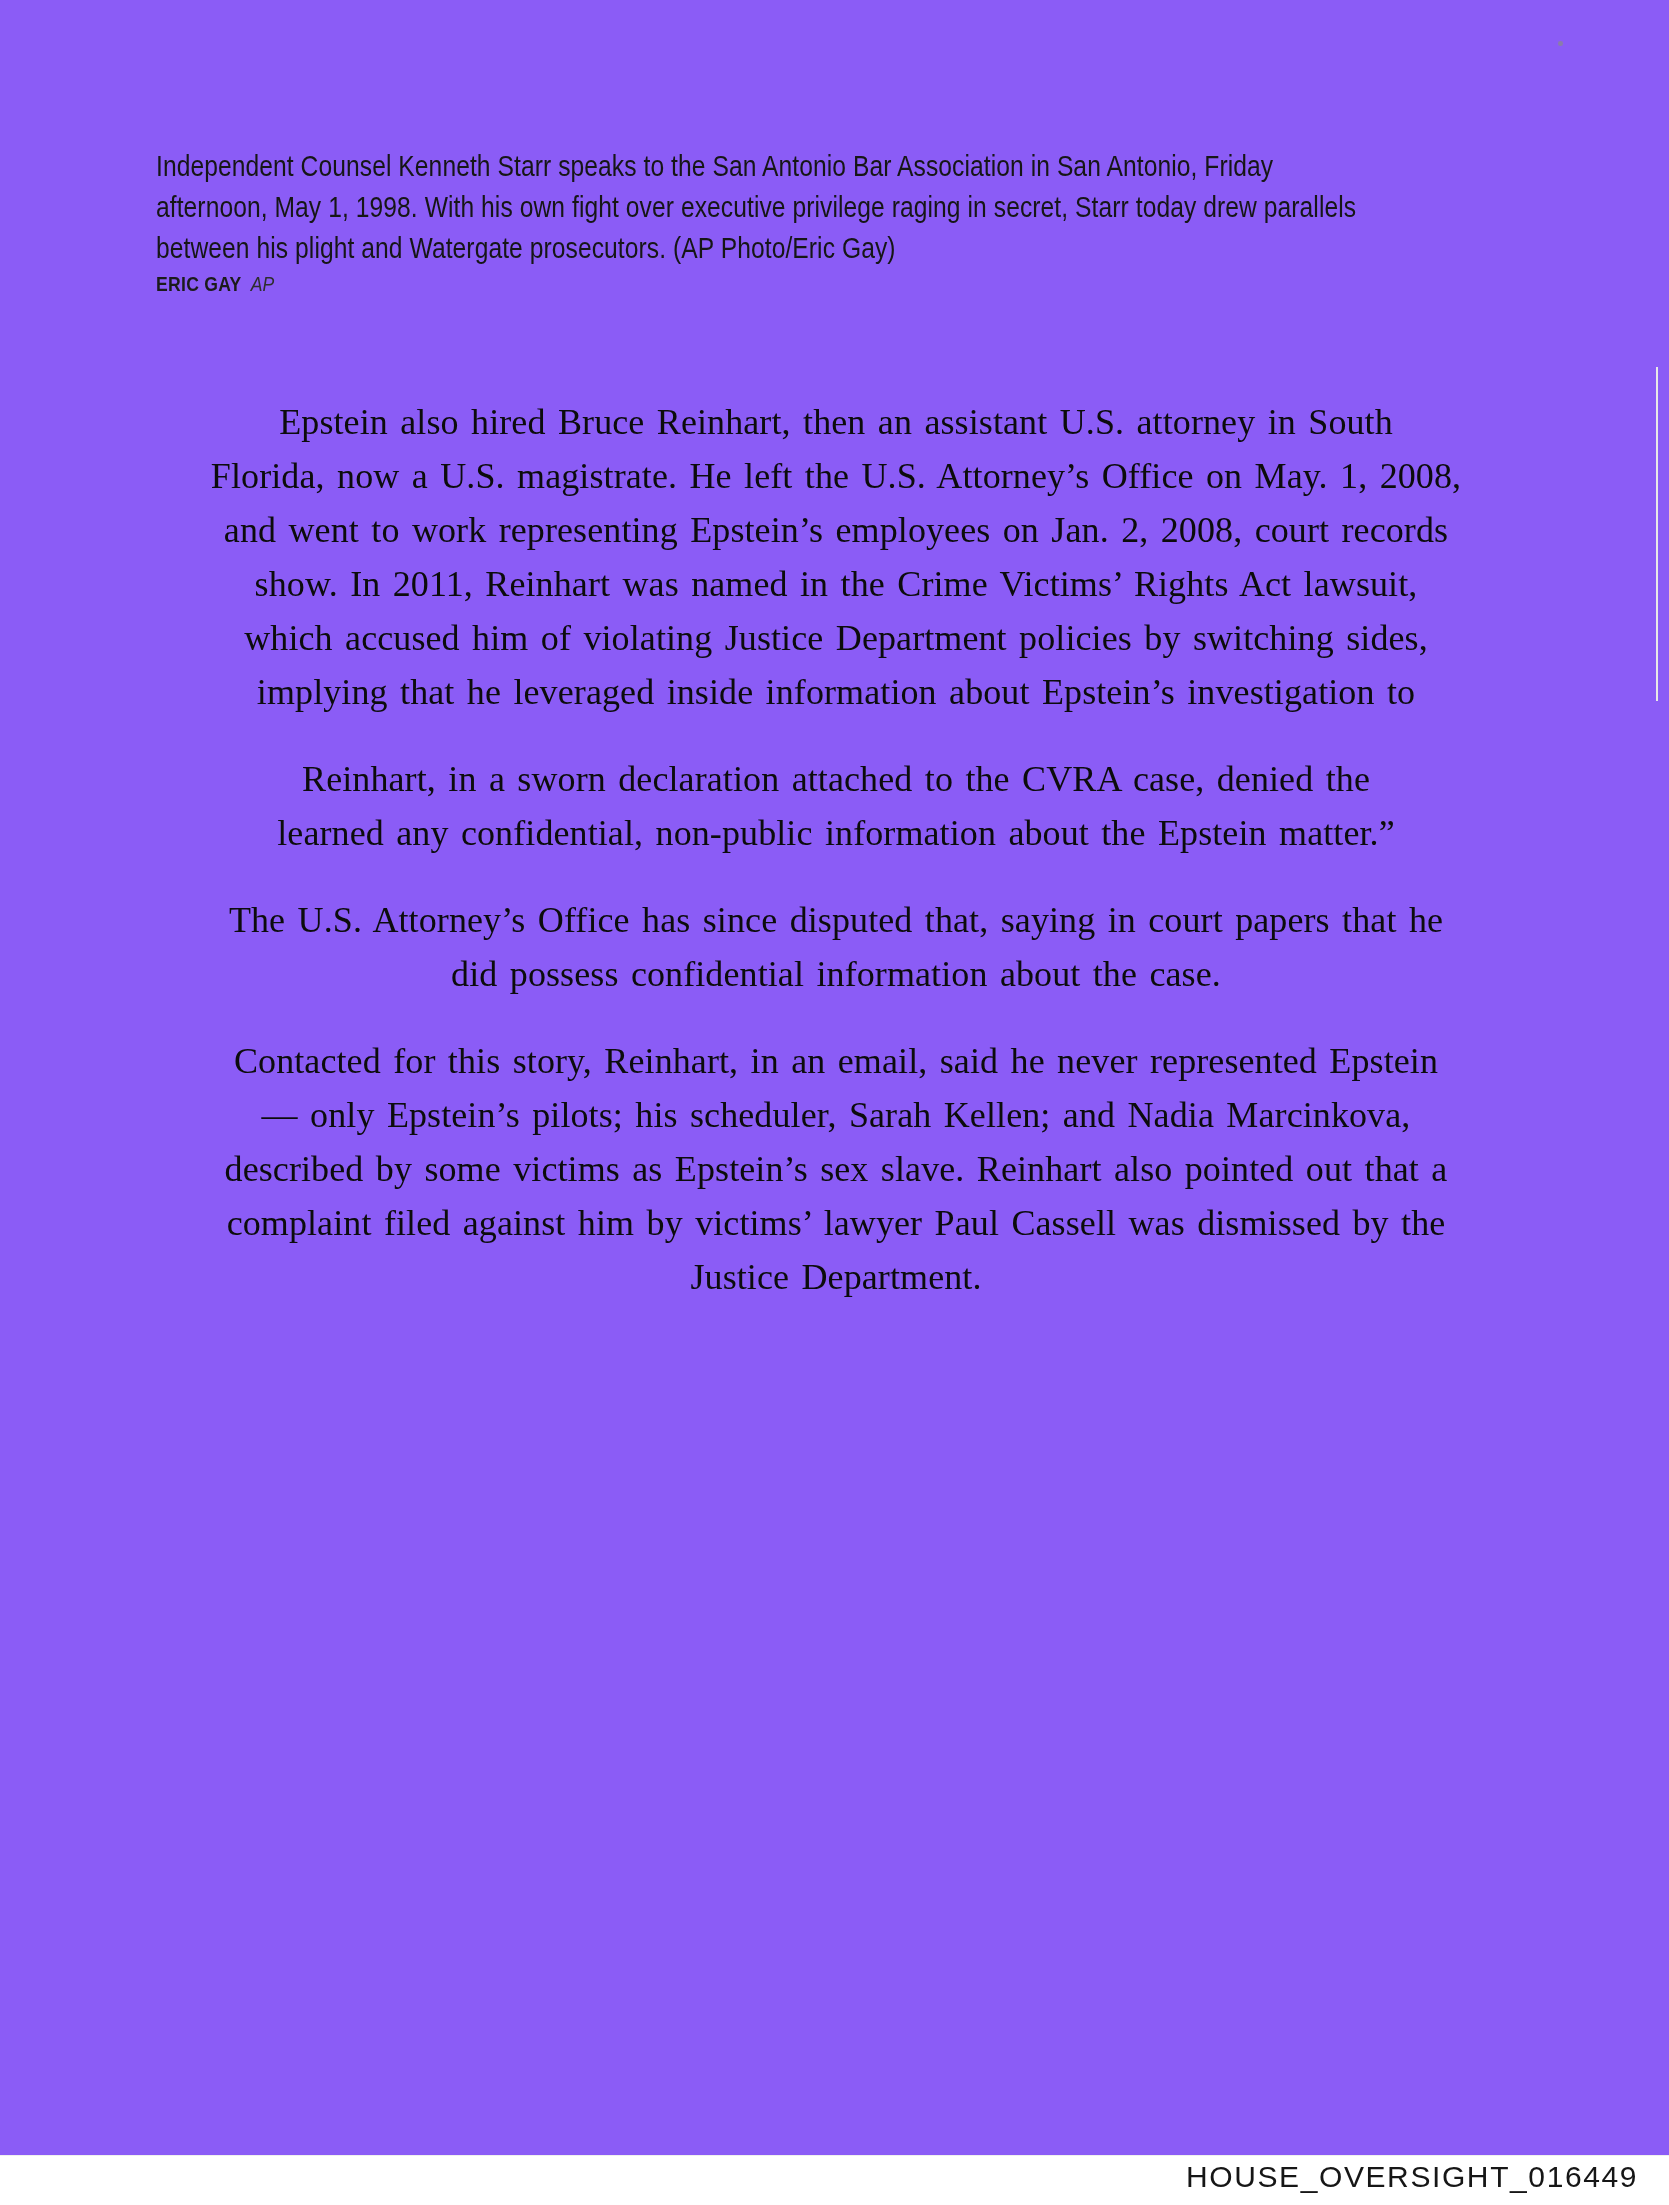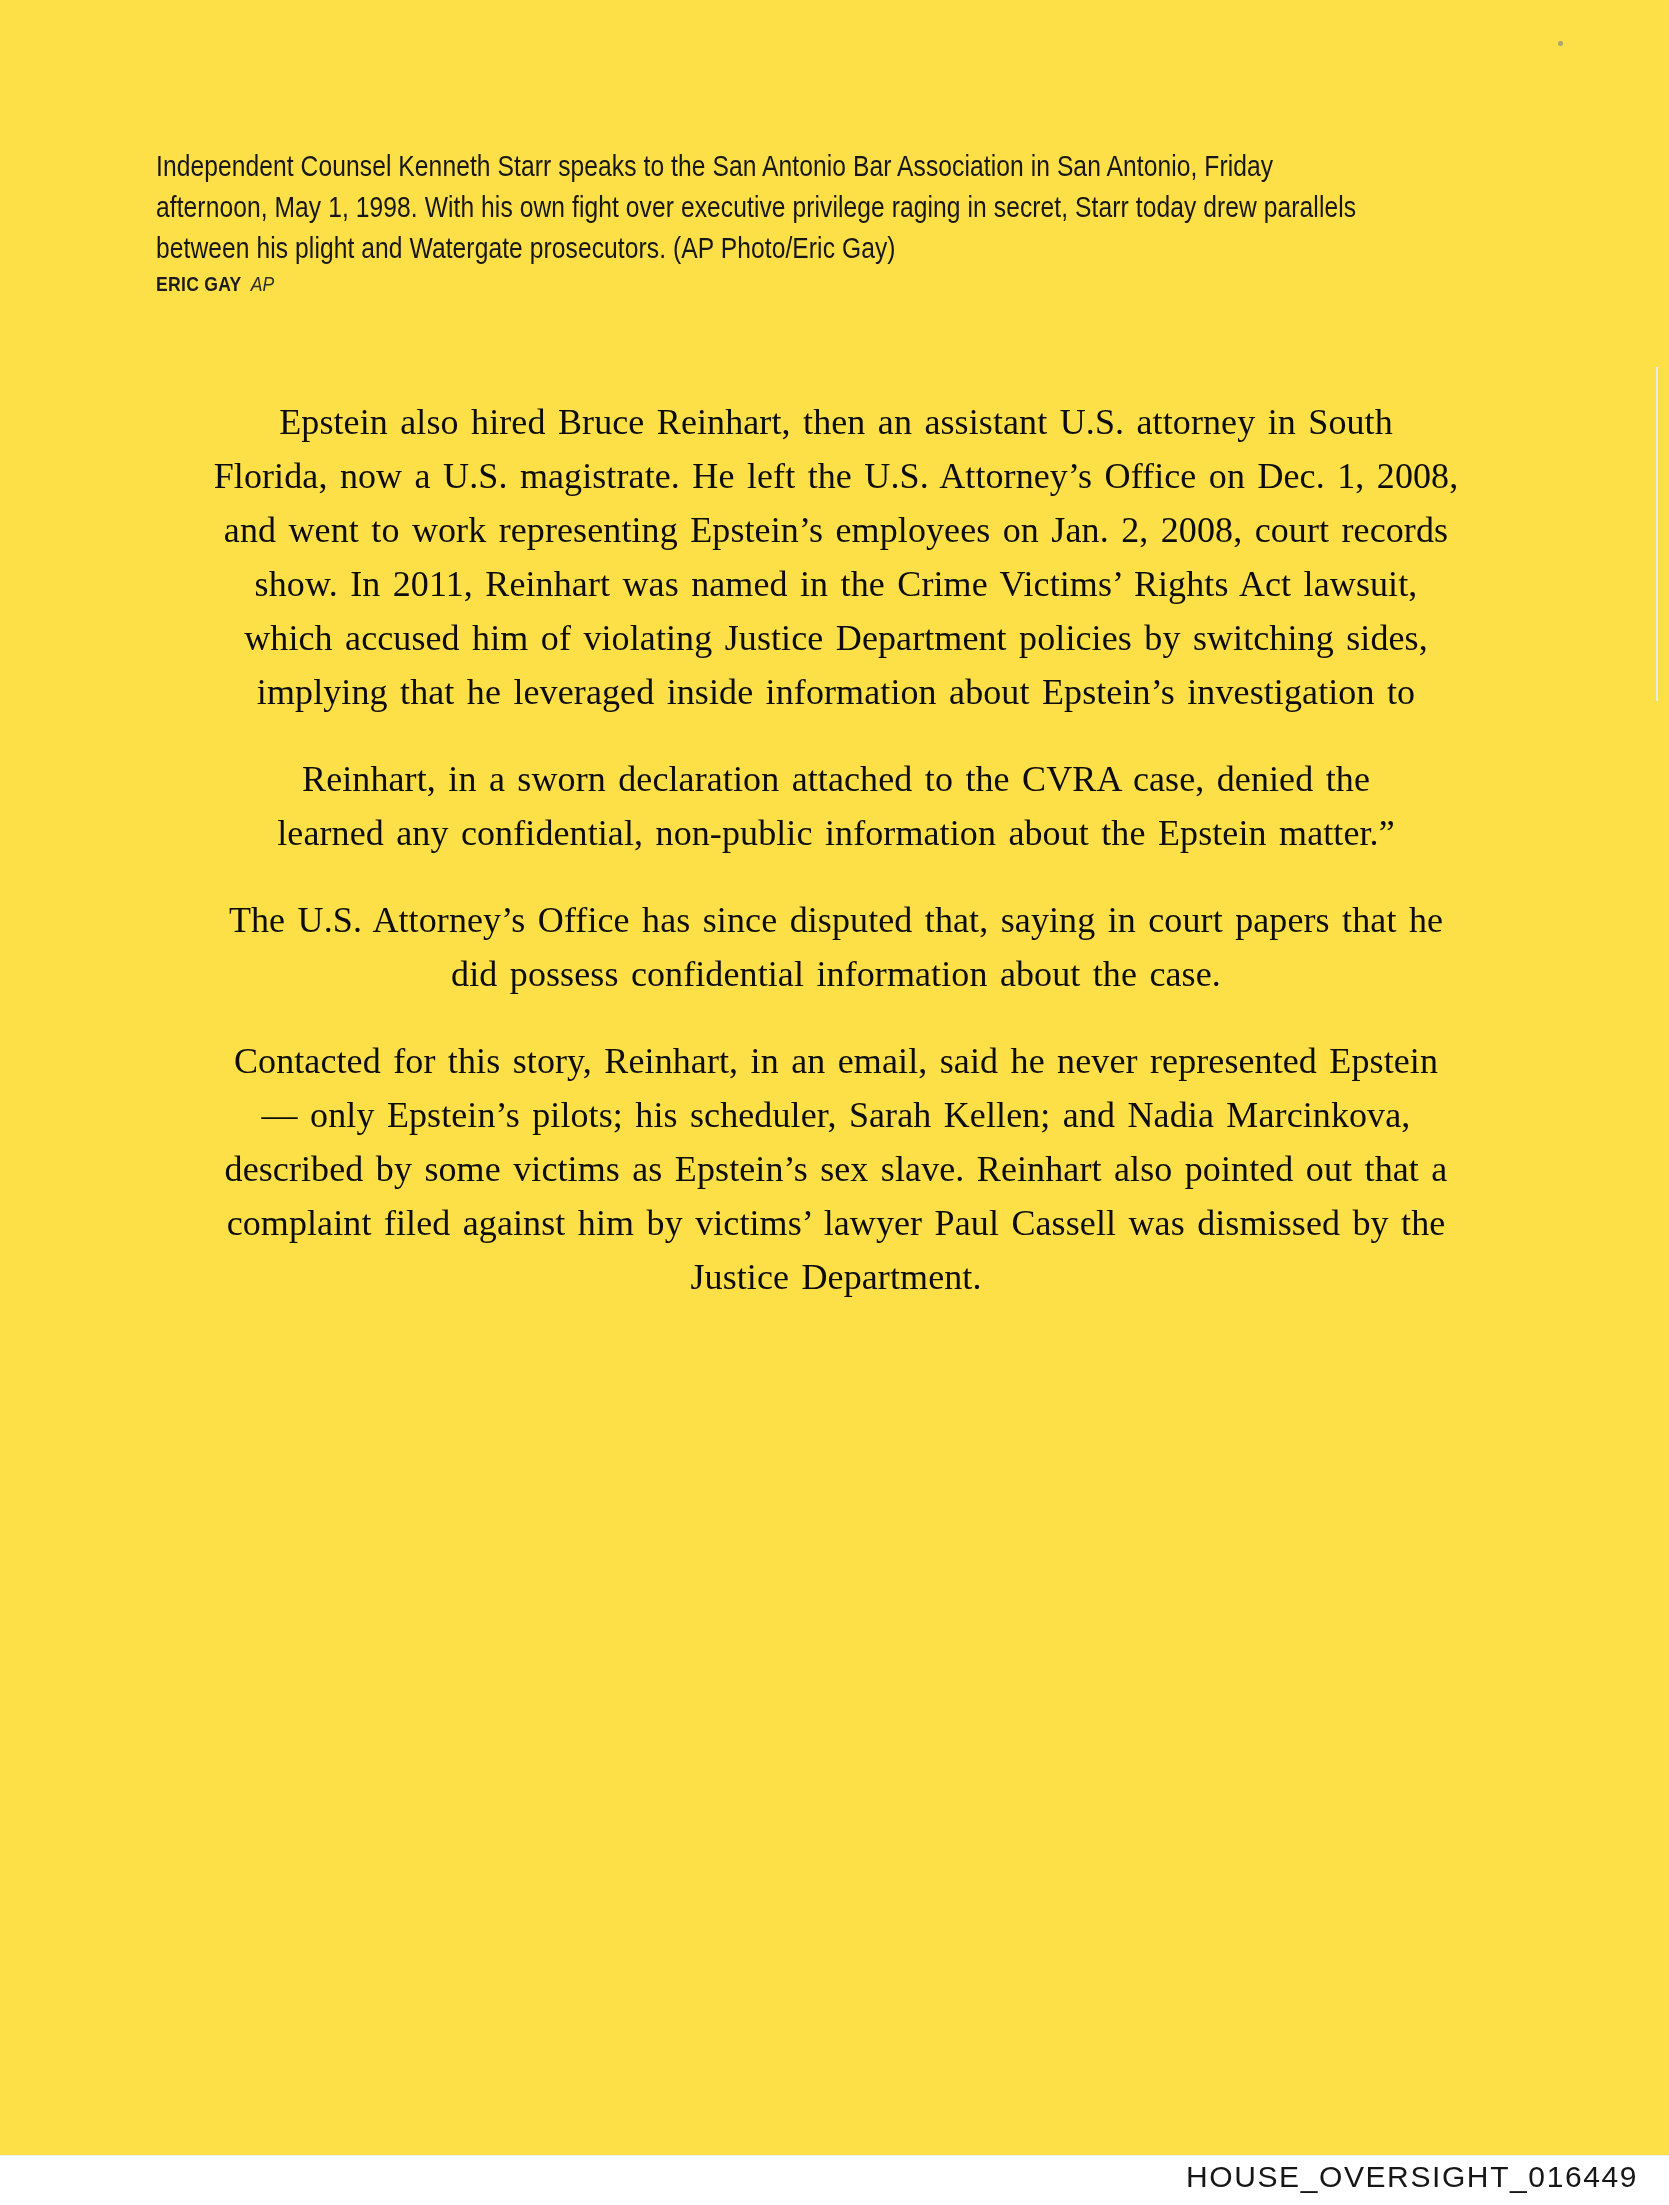--- a/index.html
+++ b/index.html
@@ -4,21 +4,21 @@
 <style>
   html, body {
     margin: 0;
     padding: 0;
     background: #e9e9e9;
   }
   .page {
     position: relative;
     width: 1669px;
     height: 2205px;
-    background: #fde047;
+    background: #8b5cf6;
     overflow: hidden;
     font-family: "Liberation Sans", sans-serif;
   }
 
   
   .caption {
     position: absolute;
     left: 156px;
     top: 145px;
   }
@@ -136,21 +136,21 @@
     <div class="caption-line">between his plight and Watergate prosecutors. (AP Photo/Eric Gay)</div>
     <div class="credit-line">
       <span class="credit-name">ERIC GAY</span><span class="credit-agency">AP</span>
     </div>
   </div>
 
   <div class="article">
 
     <div class="paragraph">
       <div class="text-line">Epstein also hired Bruce Reinhart, then an assistant U.S. attorney in South</div>
-      <div class="text-line">Florida, now a U.S. magistrate. He left the U.S. Attorney’s Office on Dec. 1, 2008,</div>
+      <div class="text-line">Florida, now a U.S. magistrate. He left the U.S. Attorney’s Office on May. 1, 2008,</div>
       <div class="text-line">and went to work representing Epstein’s employees on Jan. 2, 2008, court records</div>
       <div class="text-line">show. In 2011, Reinhart was named in the Crime Victims’ Rights Act lawsuit,</div>
       <div class="text-line">which accused him of violating Justice Department policies by switching sides,</div>
       <div class="text-line">implying that he leveraged inside information about Epstein’s investigation to</div>
     </div>
 
     <div class="paragraph">
       <div class="text-line">Reinhart, in a sworn declaration attached to the CVRA case, denied the</div>
       <div class="text-line">learned any confidential, non-public information about the Epstein matter.”</div>
     </div>

